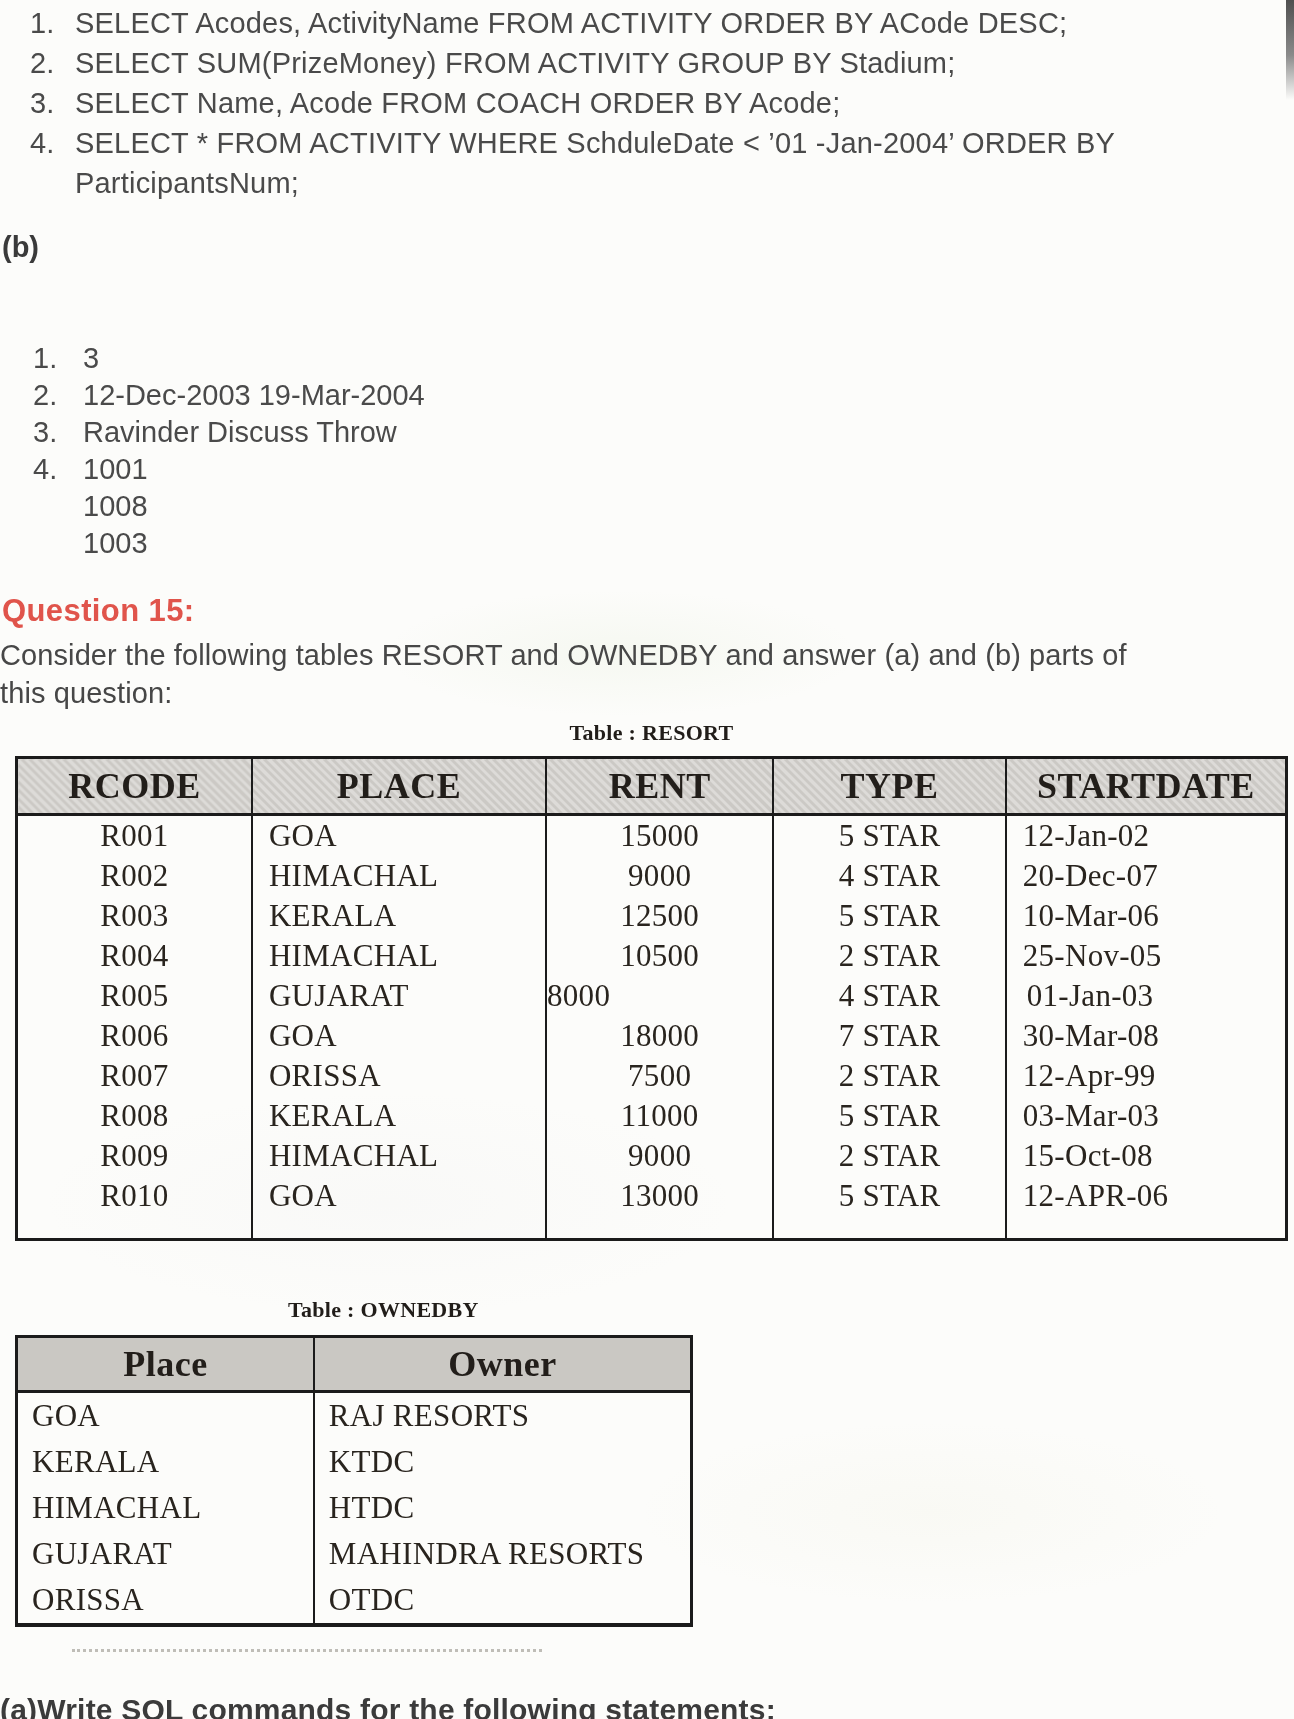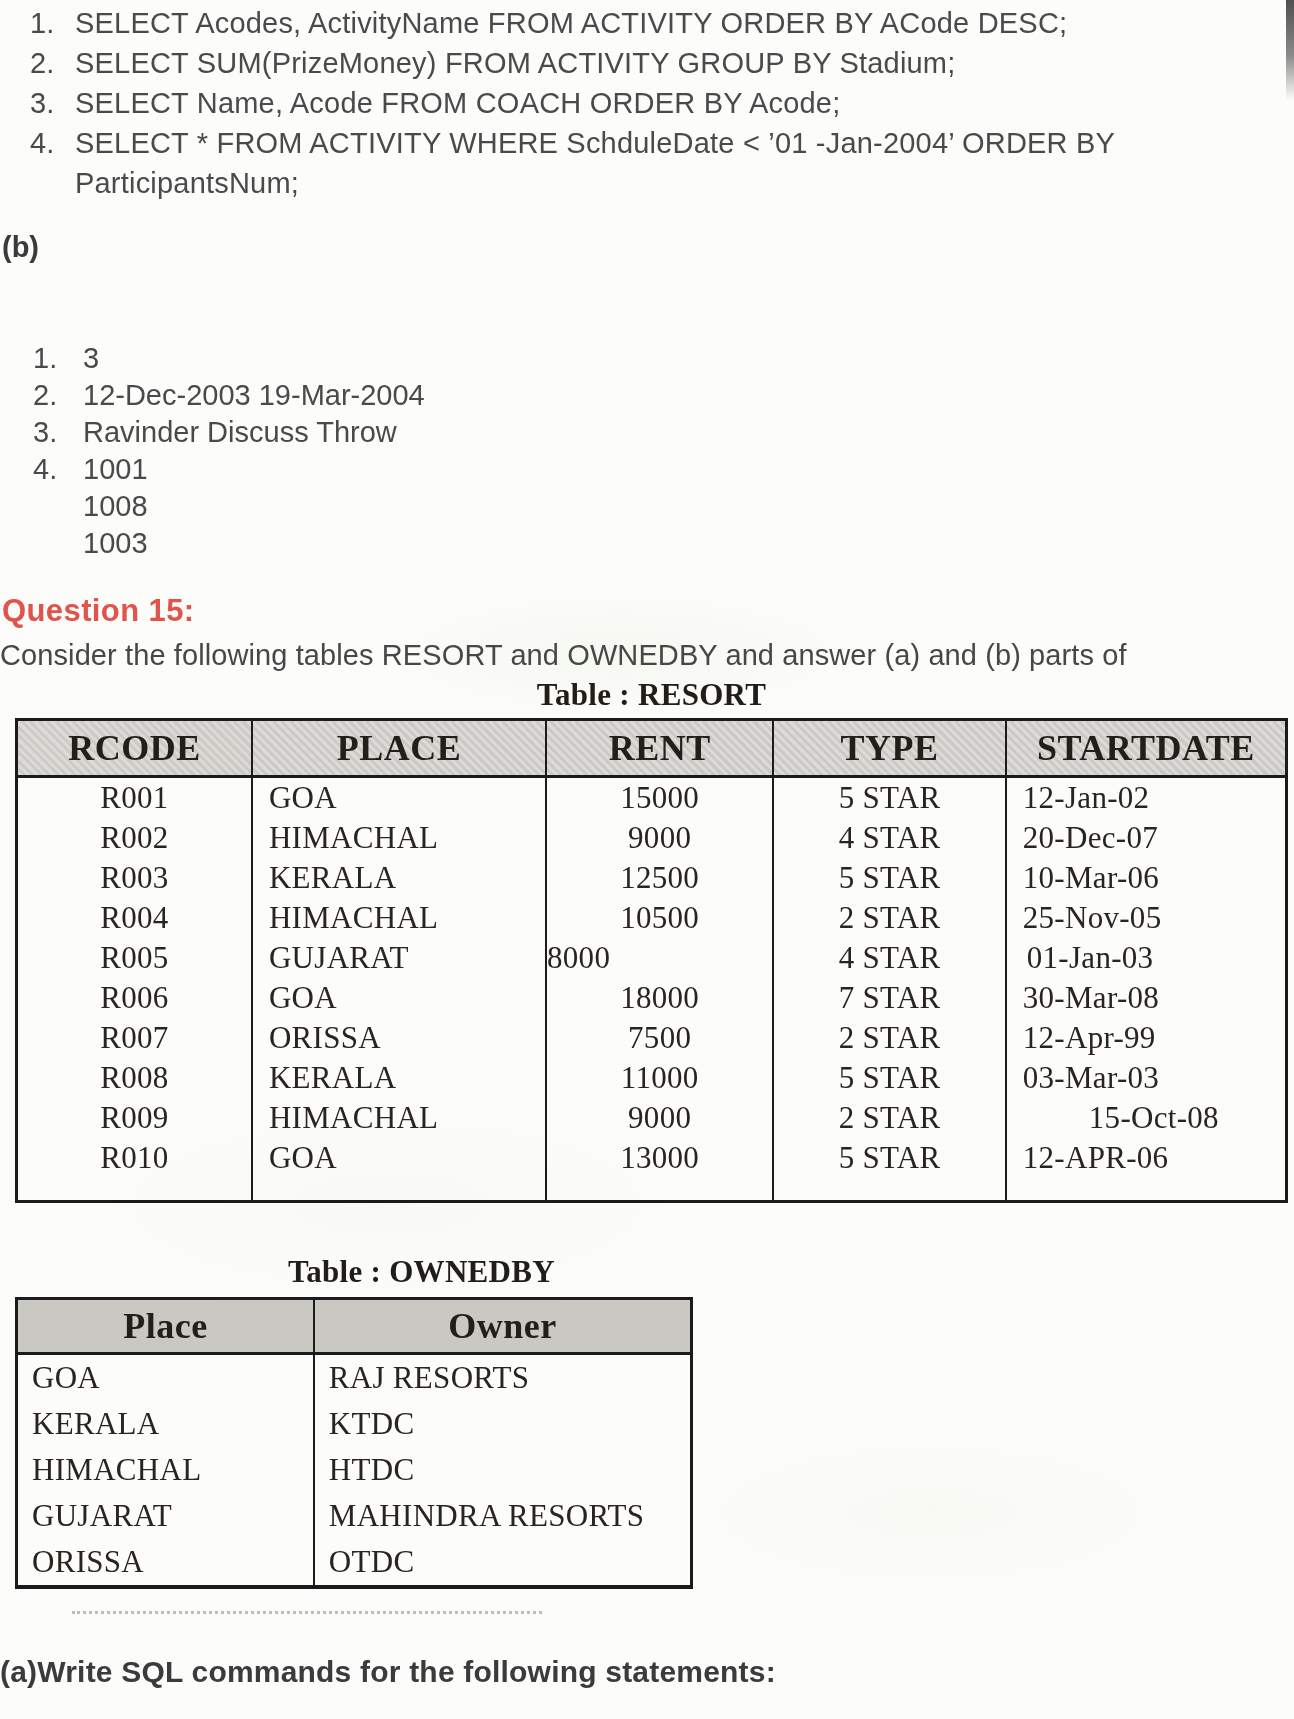--- a/index.html
+++ b/index.html
@@ -33,21 +33,21 @@
   .answers .li-num{width:50px;margin-left:33px;flex:0 0 auto;}
   .answers .li-text{flex:1;}
 
   .part-label{margin-top:26px;margin-left:2px;font-size:29px;font-weight:bold;color:#3a3a3a;line-height:36px;}
 
   .q-head{margin-top:32px;margin-left:2px;font-size:31px;font-weight:bold;line-height:34px;
           color:var(--question-heading-color);letter-spacing:.4px;}
   .q-par{margin-top:8px;font-size:29px;line-height:38px;color:#474747;letter-spacing:.1px;}
 
   
-  .tbl-title{font-family:"Liberation Serif", serif;font-weight:bold;font-size:31px;line-height:34px;color:#211d19;letter-spacing:.3px;}
+  .tbl-title{font-family:"Liberation Serif", serif;font-weight:bold;font-size:22px;line-height:34px;color:#211d19;letter-spacing:.3px;}
   .resort-title-row{margin:4px 0 6px 15px;width:1273px;text-align:center;}
   .owned-title-row{margin:52px 0 8px 288px;}
 
   
   table.doc{border-collapse:collapse;table-layout:fixed;
     font-family:"Liberation Serif", serif;color:var(--table-text);
     border:3px solid var(--table-border);margin-left:15px;}
   table.doc th{
     background:var(--resort-header-bg);
     background-image:repeating-linear-gradient(45deg, rgba(255,255,255,.18) 0 3px, rgba(120,118,112,.10) 3px 6px);
@@ -122,20 +122,21 @@
         <div>1001</div>
         <div>1008</div>
         <div>1003</div>
       </span>
     </div>
   </div>
 
   <div class="q-head">Question 15:</div>
   <div class="q-par">
     <div>Consider the following tables RESORT and OWNEDBY and answer (a) and (b) parts of</div>
+    <div>this question:</div>
   </div>
 
   <div class="resort-title-row">
     <span class="tbl-title">Table : RESORT</span>
   </div>
   <table class="doc resort">
       <thead>
         <tr>
           <th style="width: 18.5%;">RCODE</th>
           <th style="width: 23.2%;">PLACE</th>
@@ -199,21 +200,21 @@
           <td style="text-align: left; padding-left: 16px;">KERALA</td>
           <td style="text-align: center;">11000</td>
           <td style="text-align: center;">5 STAR</td>
           <td style="text-align: left; padding-left: 16px;">03-Mar-03</td>
         </tr>
         <tr>
           <td style="text-align: center;">R009</td>
           <td style="text-align: left; padding-left: 16px;">HIMACHAL</td>
           <td style="text-align: center;">9000</td>
           <td style="text-align: center;">2 STAR</td>
-          <td style="text-align: center; padding-left: 16px;">15-Oct-08</td>
+          <td style="text-align: left; padding-left: 16px;">15-Oct-08</td>
         </tr>
         <tr>
           <td style="text-align: center;">R010</td>
           <td style="text-align: left; padding-left: 16px;">GOA</td>
           <td style="text-align: center;">13000</td>
           <td style="text-align: center;">5 STAR</td>
           <td style="text-align: left; padding-left: 16px;">12-APR-06</td>
         </tr>
         <tr class="spacer">
           <td style="height: 22px;"></td>

